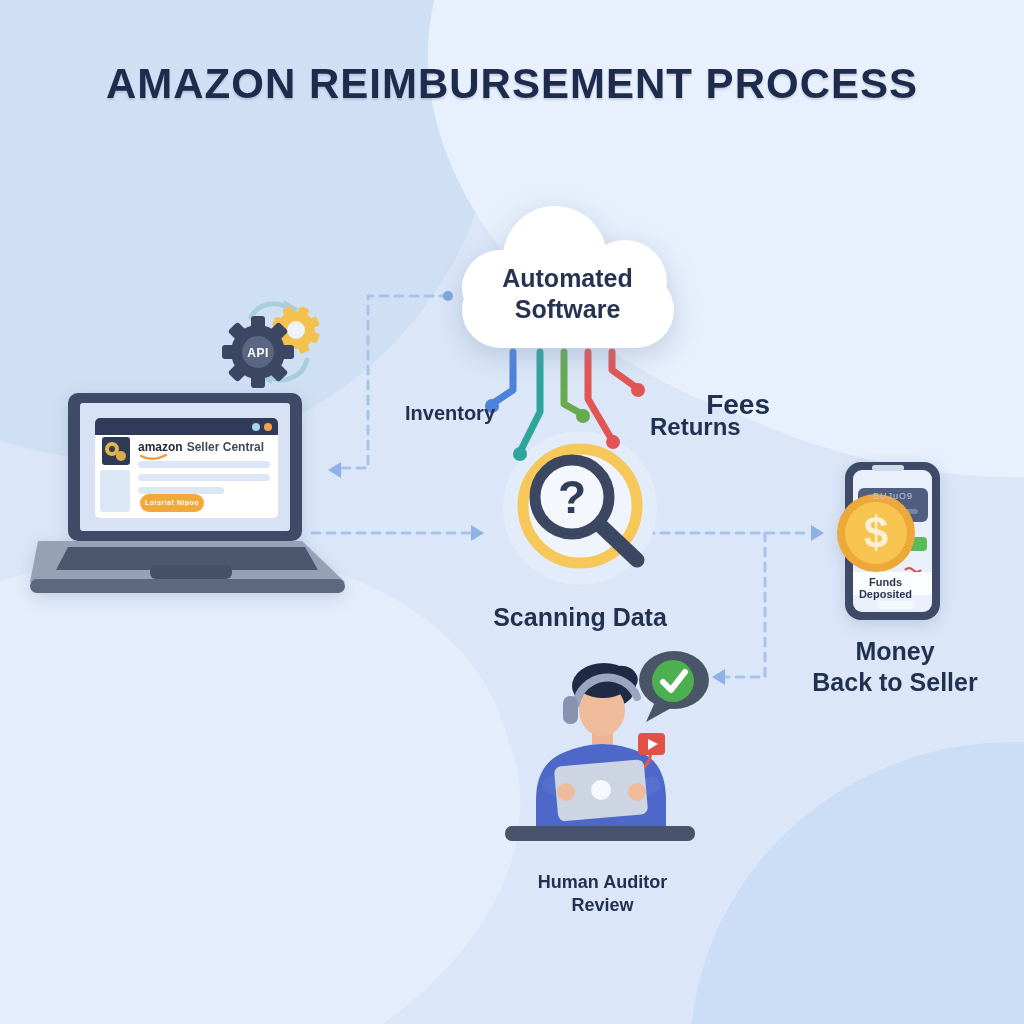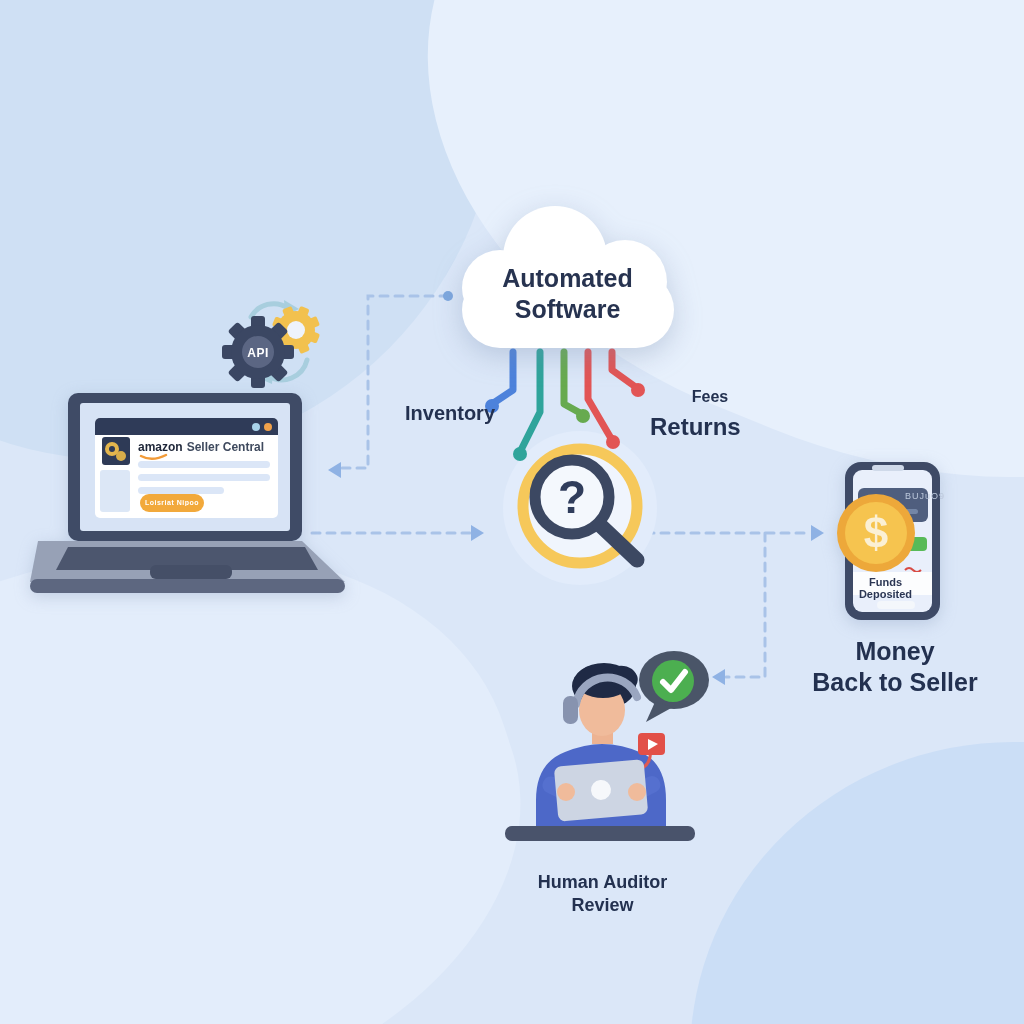--- a/index.html
+++ b/index.html
@@ -22,21 +22,21 @@
   .soft-shadow{filter:drop-shadow(0 8px 14px rgba(120,140,175,0.35));}
   .mini-shadow{filter:drop-shadow(0 4px 8px rgba(120,140,175,0.3));}
   .overlay{position:absolute;}
   .brand-line{font-size:12px;color:#1e2638;white-space:nowrap;}
   .brand-line .brand{font-weight:bold;color:#1e2638;}
   .brand-line .suffix{font-weight:bold;color:#3f4a5e;margin-left:4px;}
   .btn-text{
     width:64px;text-align:center;font-size:7px;font-weight:bold;color:#fff;
     letter-spacing:0.5px;white-space:nowrap;overflow:hidden;
   }
-  .banner-text{width:70px;text-align:center;font-size:9px;color:#bcc8dc;letter-spacing:1px;padding-left:32px;}
+  .banner-text{width:70px;text-align:center;font-size:9px;color:#bcc8dc;letter-spacing:1px;}
   .funds-text{width:65px;text-align:center;font-size:11px;font-weight:bold;color:#2b3653;}
 </style>
 </head>
 <body>
 
 <div class="canvas">
 
   <div class="blob" style="left:-260px;top:-300px;width:760px;height:760px;border-radius:50%;background:#cfe0f4;"></div>
   <div class="blob" style="left:430px;top:-260px;width:980px;height:720px;border-radius:48% 52% 55% 45%;background:#e7f0fc;transform:rotate(22deg);"></div>
   <div class="blob" style="left:-300px;top:560px;width:820px;height:560px;border-radius:50% 55% 45% 50%;background:#e3edfb;transform:rotate(-18deg);"></div>
@@ -51,20 +51,21 @@
     </g>
     <circle cx="448" cy="296" r="5" fill="#7da7de"></circle>
     <g fill="#8fb2e4">
       <polygon points="328,470 341,462 341,478"></polygon>
       <polygon points="484,533 471,525 471,541"></polygon>
       <polygon points="824,533 811,525 811,541"></polygon>
       <polygon points="712,677 725,669 725,685"></polygon>
     </g>
   </svg>
 
+  <div class="title">AMAZON REIMBURSEMENT PROCESS</div>
 
   <svg class="mini-shadow" style="left:30px;top:385px;width:330px;height:215px;" viewBox="30 385 330 215">
     <rect x="68" y="393" width="234" height="148" rx="10" fill="#3f4b66"></rect>
     <rect x="80" y="403" width="210" height="128" rx="3" fill="#d7e3f5"></rect>
     <rect x="95" y="418" width="183" height="100" rx="5" fill="#ffffff"></rect>
     <rect x="95" y="418" width="183" height="17" rx="5" fill="#2f3b58"></rect>
     <rect x="95" y="428" width="183" height="7" fill="#2f3b58"></rect>
     <circle cx="256" cy="427" r="4" fill="#a9d3ea"></circle>
     <circle cx="268" cy="427" r="4" fill="#f0a14b"></circle>
     <rect x="102" y="437" width="28" height="28" rx="3" fill="#2e3a56"></rect>
@@ -147,23 +148,24 @@
       <circle cx="555" cy="258" r="52"></circle>
       <circle cx="625" cy="282" r="42"></circle>
       <circle cx="500" cy="288" r="38"></circle>
       <rect x="462" y="272" width="212" height="76" rx="38"></rect>
     </g>
   </svg>
   <div class="label" style="left:465px;top:263px;width:205px;font-size:25px;color:#273350;">Automated
 Software</div>
 
   <div class="label" style="left:405px;top:401px;width:90px;font-size:20px;">Inventory</div>
-  <div class="label" style="left:650px;top:387px;width:120px;font-size:16px;text-align:center;">Fees</div>
+  <div class="label" style="left:650px;top:387px;width:120px;font-size:28px;text-align:right;">Fees</div>
   <div class="label" style="left:650px;top:412px;width:120px;font-size:24px;text-align:left;">Returns</div>
 
+  <div class="label" style="left:465px;top:602px;width:230px;font-size:25px;">Scanning Data</div>
 
   <svg style="left:480px;top:630px;width:260px;height:220px;" viewBox="480 630 260 220">
     <g>
       <ellipse cx="674" cy="680" rx="35" ry="29" fill="#4a5568"></ellipse>
       <polygon points="655,702 646,722 673,707" fill="#4a5568"></polygon>
       <circle cx="673" cy="681" r="21" fill="#4caf50"></circle>
       <path d="M663,682 L671,690 L685,672" stroke="#ffffff" stroke-width="6" fill="none" stroke-linecap="round" stroke-linejoin="round"></path>
     </g>
     <ellipse cx="604" cy="686" rx="32" ry="23" fill="#1f2a45"></ellipse>
     <rect x="592" y="726" width="21" height="18" fill="#edb392"></rect>

